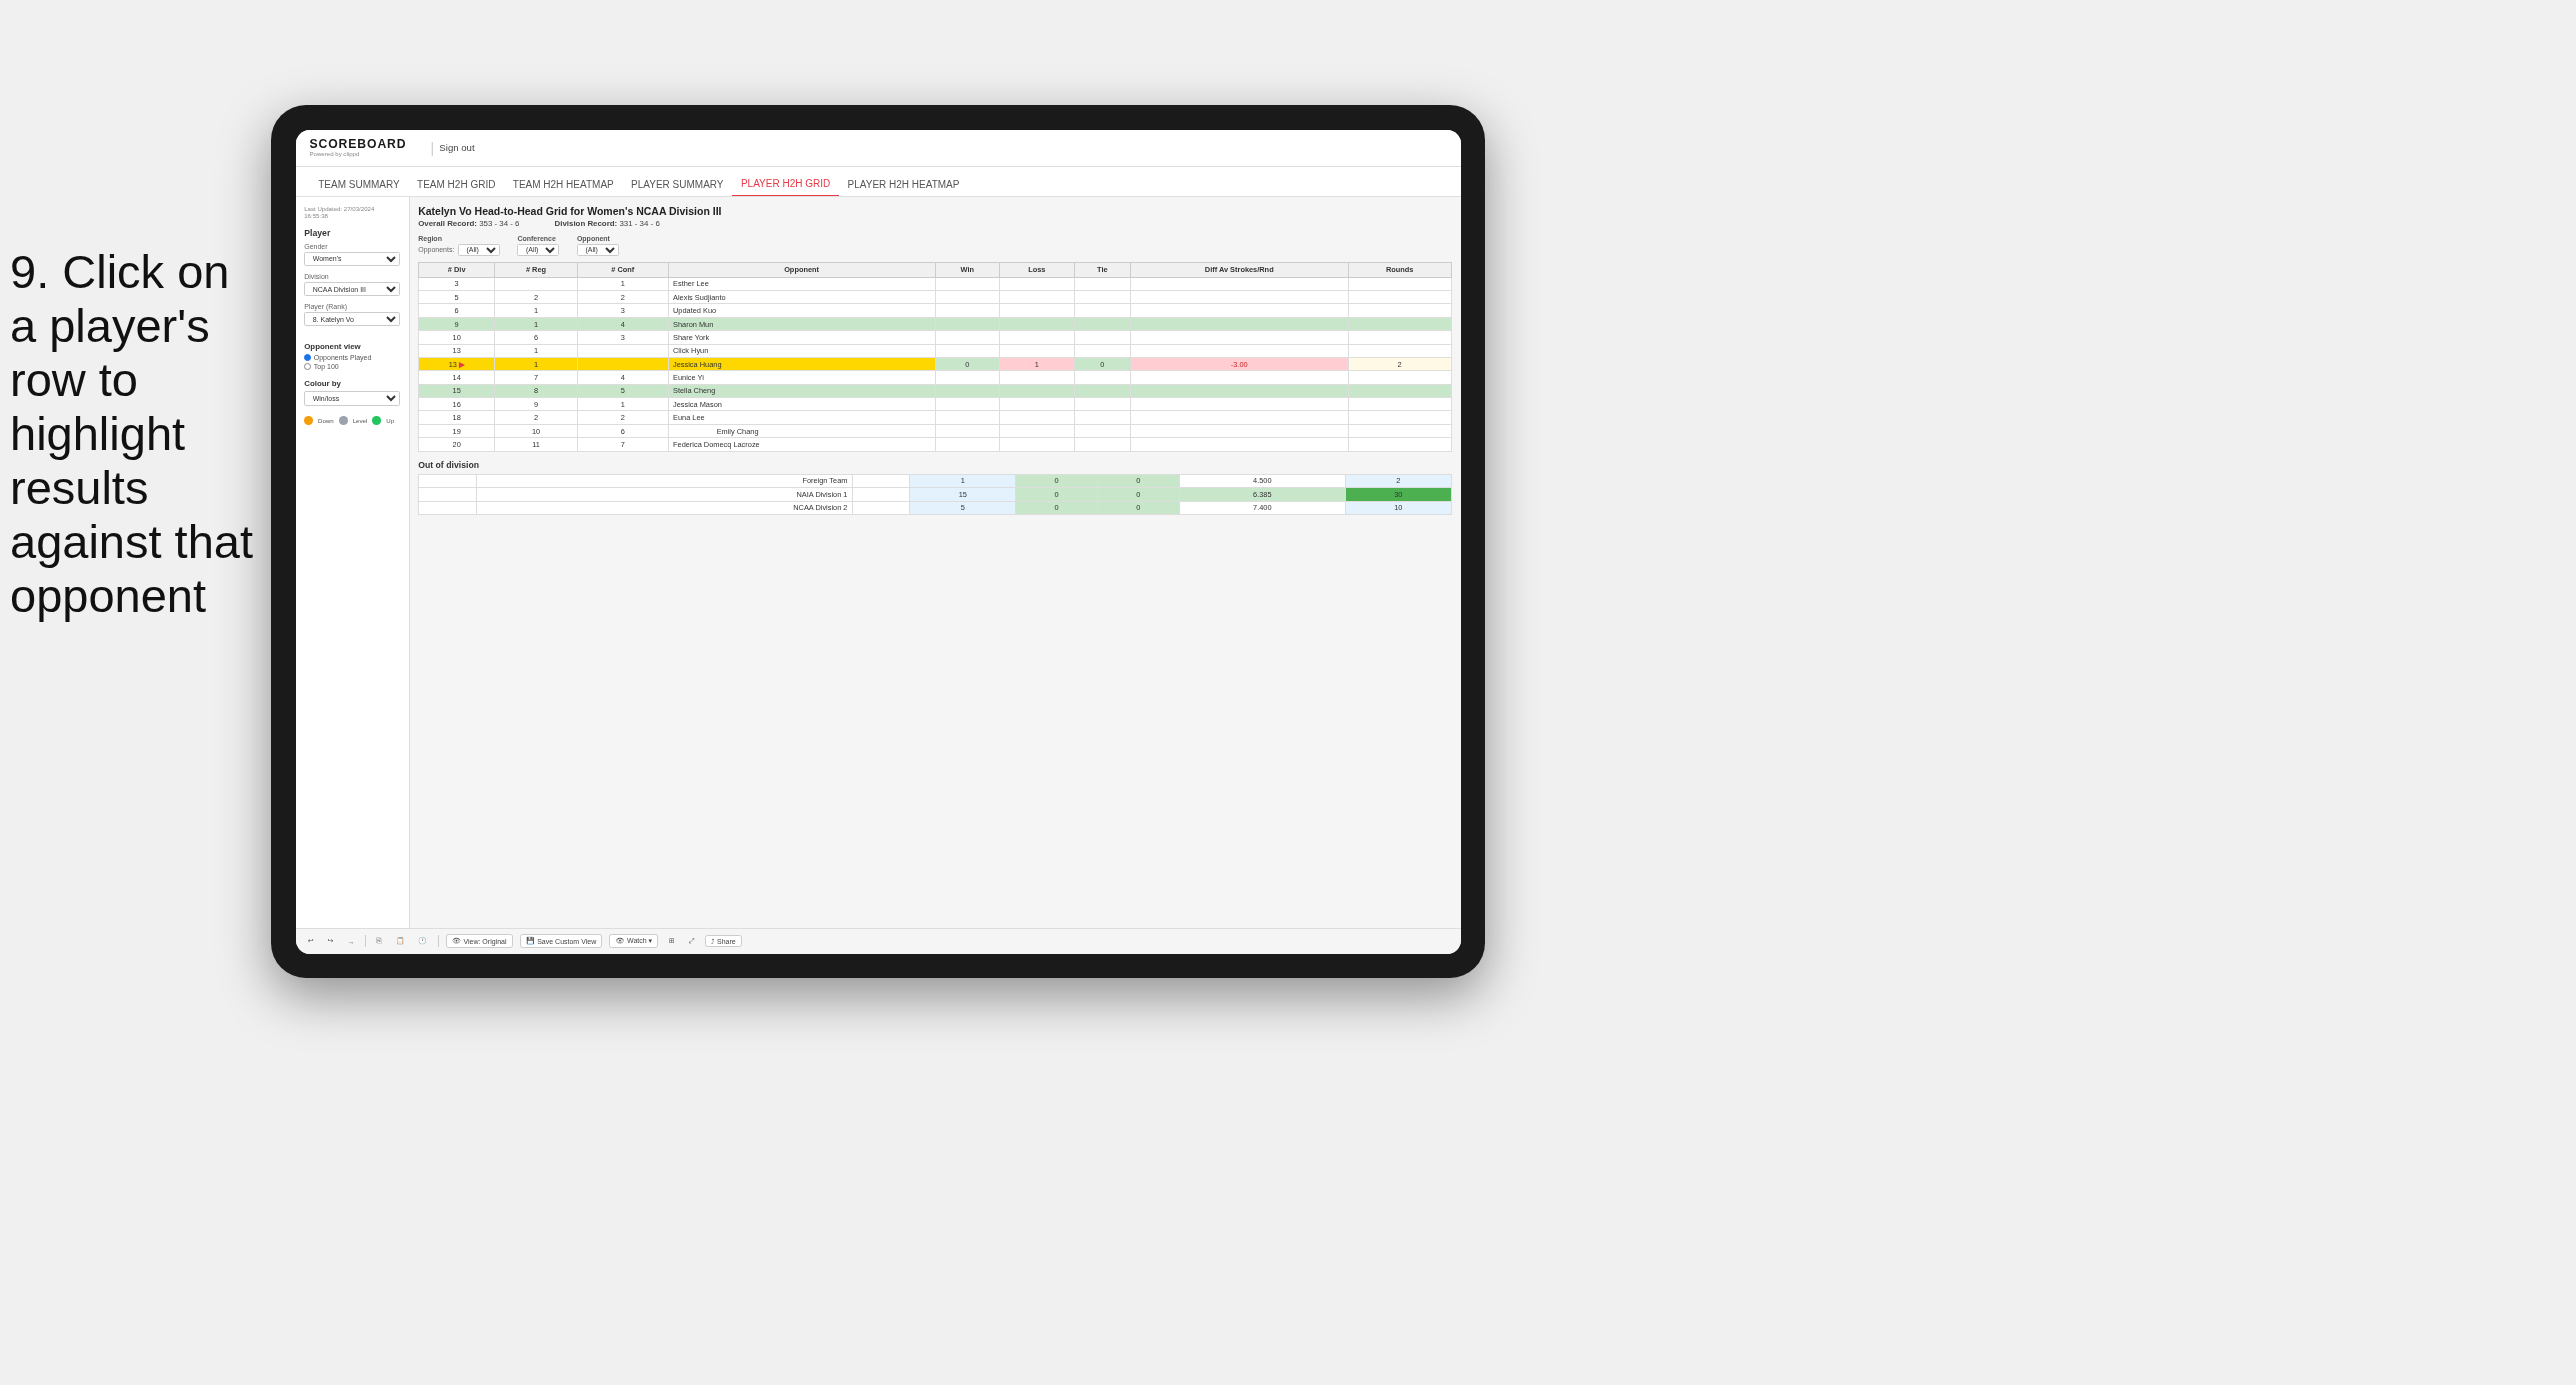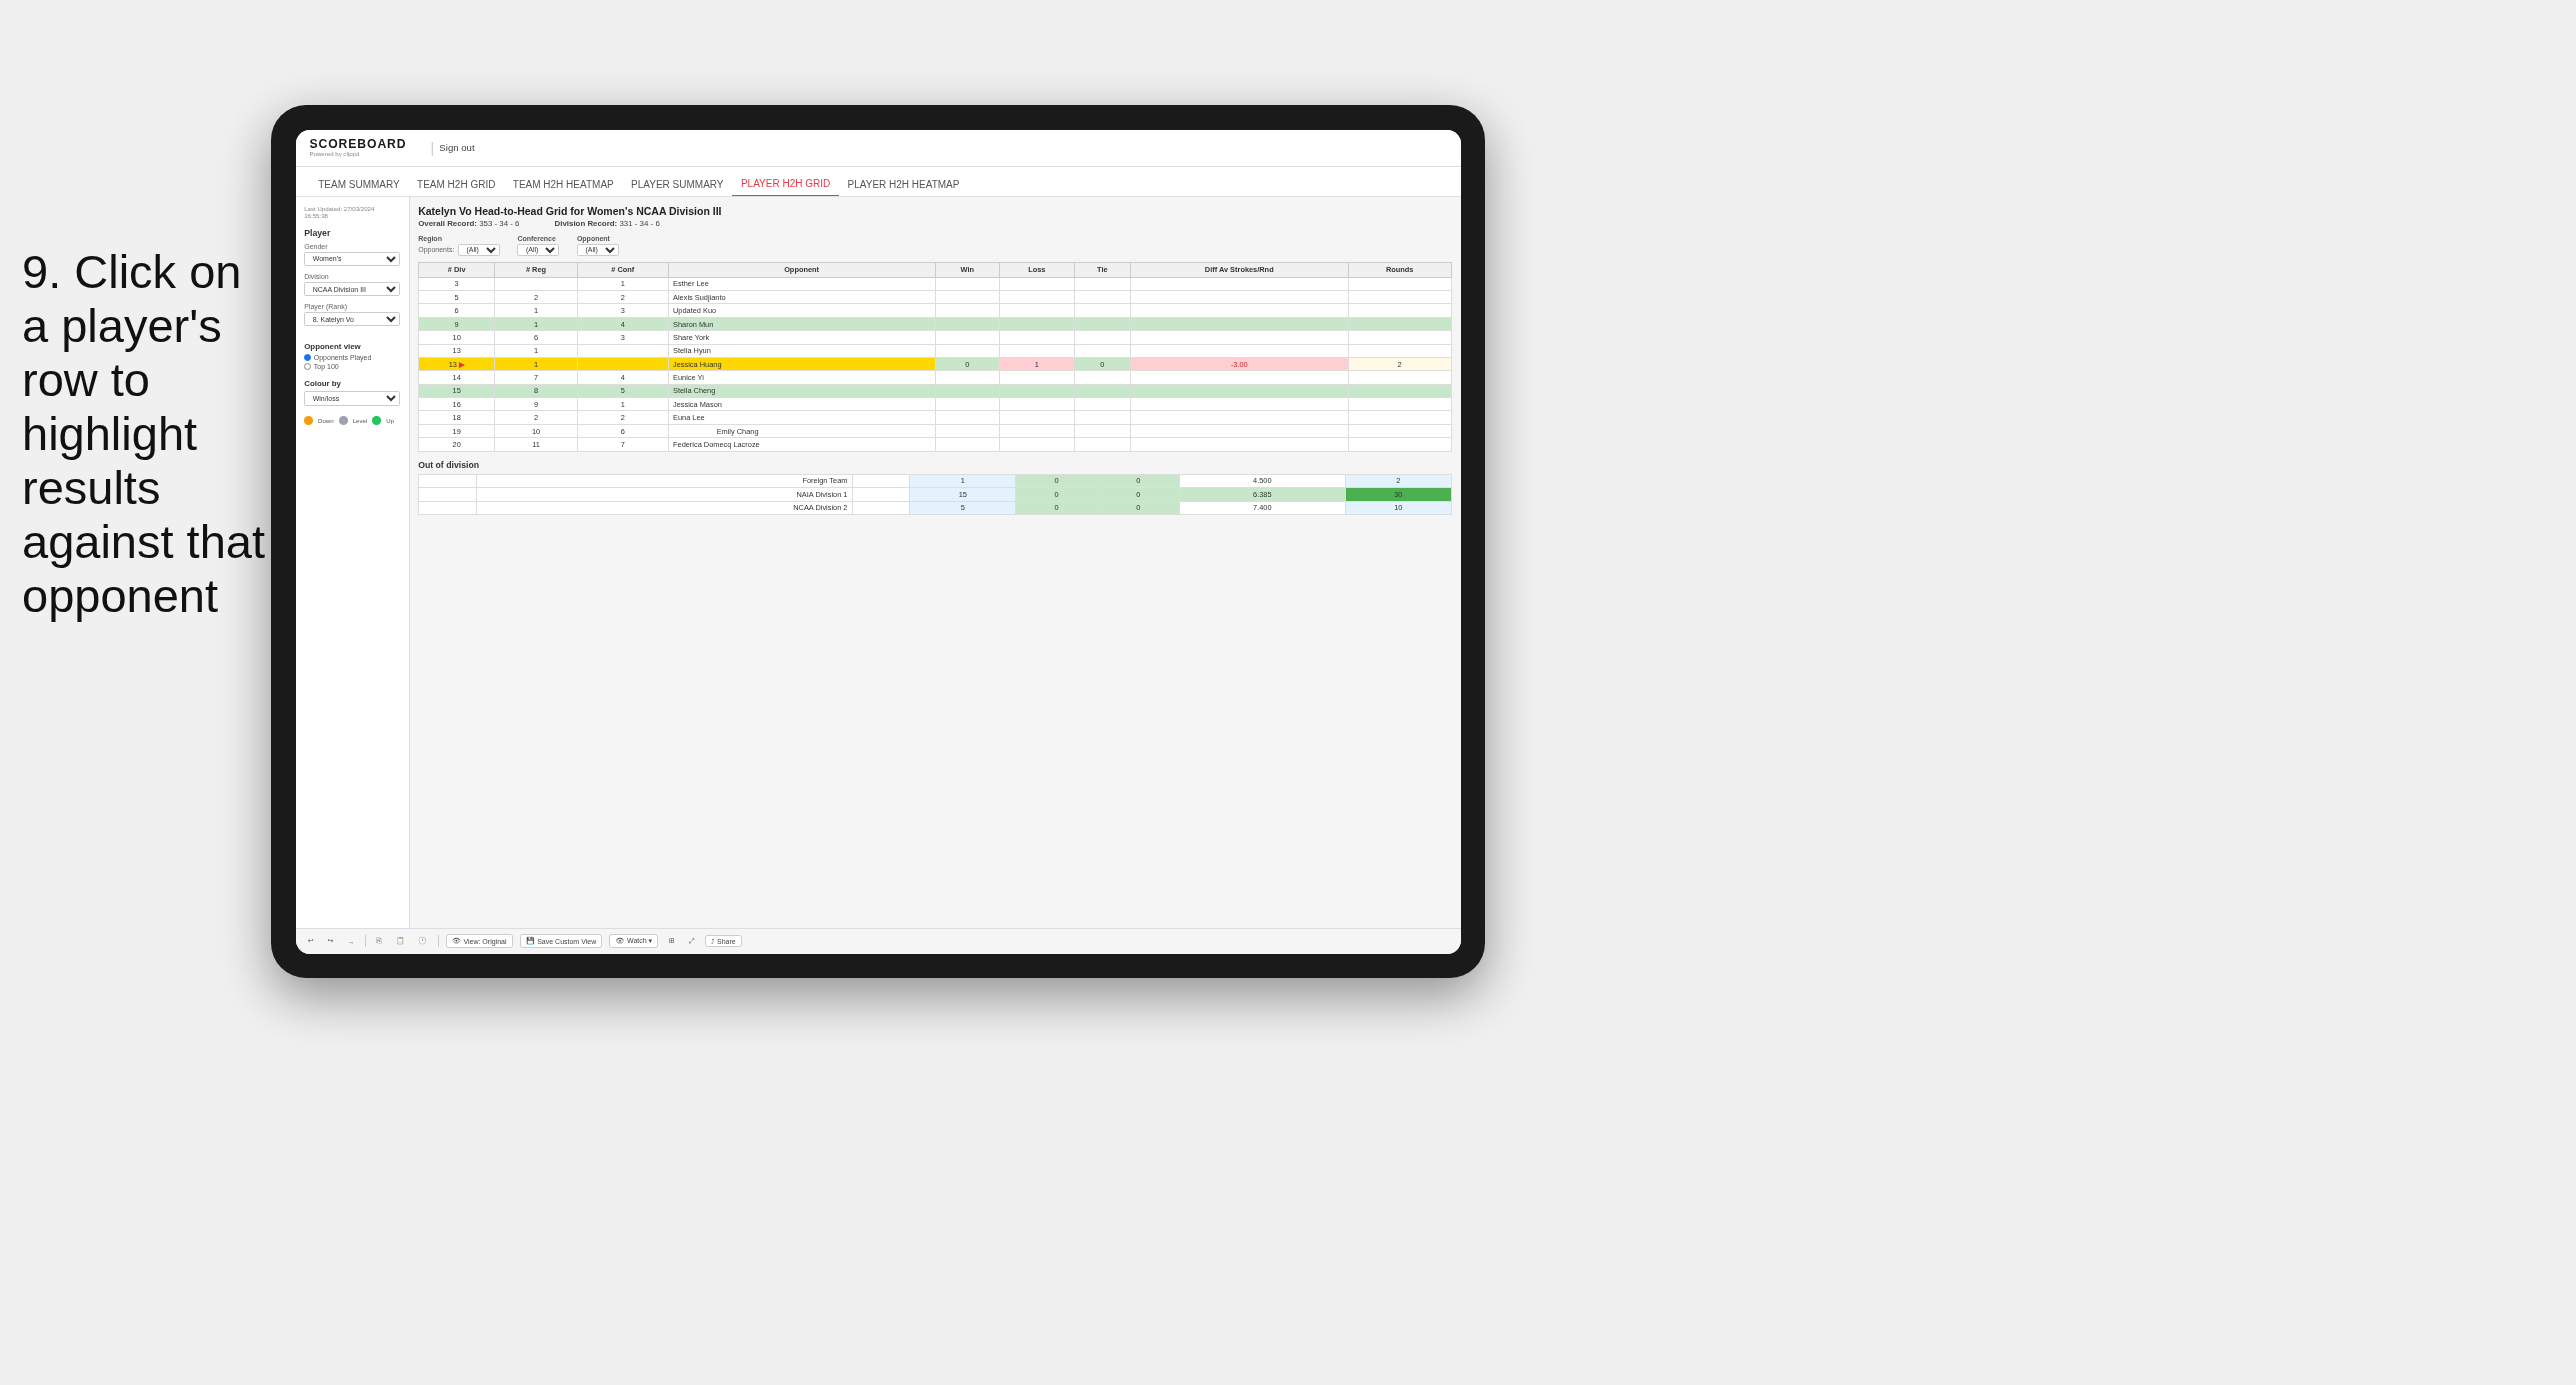--- a/index.html
+++ b/index.html
@@ -379,21 +379,21 @@
       cursor: pointer;
       padding: 1.7px 5.2px;
       border: 0.9px solid #ccc;
       border-radius: 2.6px;
       background: #fff;
     }
 
     
     .annotation {
       position: absolute;
-      left: 22px;
+      left: 10px;
       top: 245px;
       width: 245px;
       font-size: 47px;
       font-weight: 400;
       color: #111;
       line-height: 1.15;
     }
 
     
     .arrow-container {
@@ -607,21 +607,21 @@
                 <td style="background: rgb(255, 255, 255);"></td>
                 <td style="background: rgb(255, 255, 255);"></td>
                 <td style="background: rgb(255, 255, 255);"></td>
                 <td style="background: rgb(255, 255, 255);"></td>
                 <td style="background: rgb(255, 255, 255);"></td>
               </tr>
               <tr>
                 <td style="background: rgb(255, 255, 255);">13</td>
                 <td style="background: rgb(255, 255, 255);">1</td>
                 <td style="background: rgb(255, 255, 255);"></td>
-                <td class="opponent-name" style="background: rgb(255, 255, 255);">Stella Hyun</td>
+                <td class="opponent-name" style="background: rgb(255, 255, 255);">Click Hyun</td>
                 <td style="background: rgb(255, 255, 255);"></td>
                 <td style="background: rgb(255, 255, 255);"></td>
                 <td style="background: rgb(255, 255, 255);"></td>
                 <td style="background: rgb(255, 255, 255);"></td>
                 <td style="background: rgb(255, 255, 255);"></td>
               </tr>
               <tr>
                 <td style="background: rgb(255, 215, 0);">13<span style="color: rgb(230, 57, 70); font-weight: bold;"> ▶</span></td>
                 <td style="background: rgb(255, 215, 0);">1</td>
                 <td style="background: rgb(255, 215, 0);"></td>

